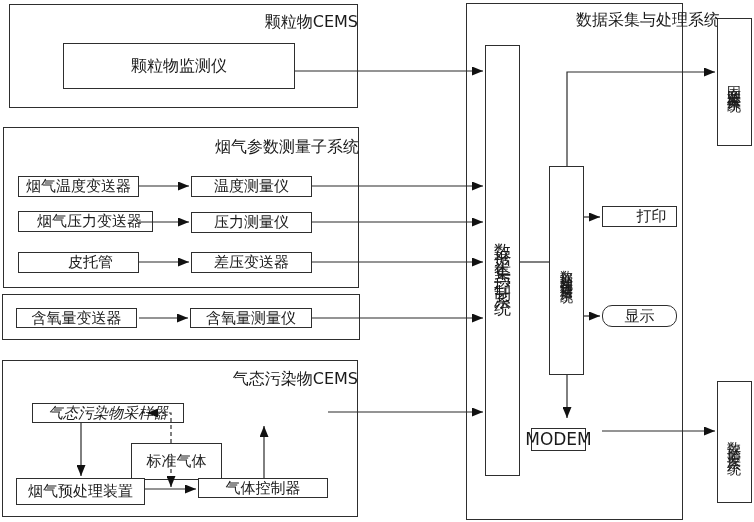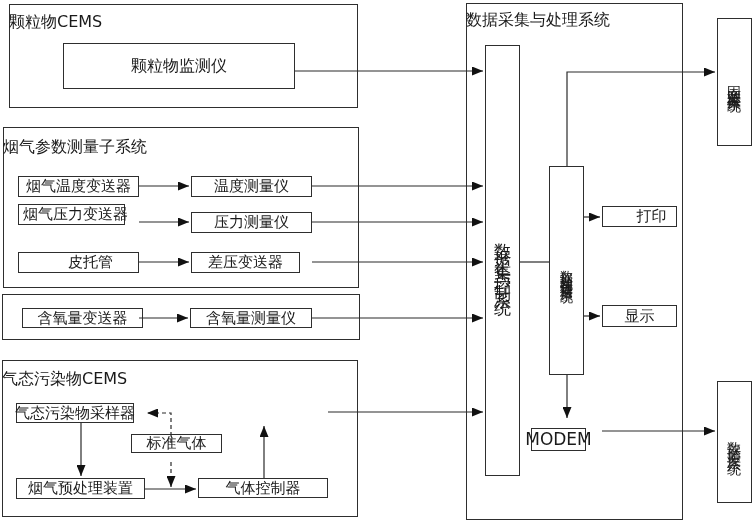--- a/index.html
+++ b/index.html
@@ -8,21 +8,21 @@
     font-family:"DejaVu Sans","Liberation Sans",sans-serif;color:#1a1a1a;
     overflow:hidden;
   }
   .sec{position:absolute;border:1px solid #2e2e2e;box-sizing:border-box;background:transparent;}
   .cell{
     position:absolute;border:1px solid #2e2e2e;box-sizing:border-box;background:#ffffff;
     display:flex;align-items:center;justify-content:center;
     font-size:15px;line-height:1;white-space:nowrap;
   }
   .sec-title{
-    position:absolute;text-align:left;font-size:16px;line-height:1;white-space:nowrap;
+    position:absolute;text-align:right;font-size:16px;line-height:1;white-space:nowrap;
   }
   .vbox{
     position:absolute;border:1px solid #2e2e2e;box-sizing:border-box;background:#ffffff;
     display:flex;align-items:center;justify-content:center;
   }
   .vbox span{
     writing-mode:vertical-rl;text-orientation:upright;line-height:1;white-space:nowrap;
   }
   .wires{position:absolute;left:0;top:0;pointer-events:none;}
   .wires line,.wires polyline{stroke:#2b2b2b;stroke-width:1.2;fill:none;}
@@ -42,72 +42,72 @@
   <div class="sec" style="left:3px;top:127px;width:356px;height:161px;"></div>
   <div class="sec-title" style="left:3px;top:139px;width:356px;">烟气参数测量子系统</div>
 
   <div class="cell" style="left:18px;top:176px;width:121px;height:21px;">
       <span>烟气温度变送器</span>
     </div>
   <div class="cell" style="left:191px;top:176px;width:121px;height:21px;">
       <span>温度测量仪</span>
     </div>
 
-  <div class="cell" style="left:18px;top:204px;width:107px;height:21px;padding-left:8px;">
+  <div class="cell" style="left:18px;top:211px;width:135px;height:21px;padding-left:8px;">
       <span>烟气压力变送器</span>
     </div>
   <div class="cell" style="left:191px;top:212px;width:121px;height:21px;">
       <span>压力测量仪</span>
     </div>
 
   <div class="cell" style="left:18px;top:252px;width:121px;height:21px;padding-left:24px;">
       <span>皮托管</span>
     </div>
-  <div class="cell" style="left:191px;top:252px;width:109px;height:21px;">
+  <div class="cell" style="left:191px;top:252px;width:121px;height:21px;">
       <span>差压变送器</span>
     </div>
 
   <div class="sec" style="left:2px;top:294px;width:358px;height:46px;"></div>
-  <div class="cell" style="left:22px;top:308px;width:121px;height:20px;">
+  <div class="cell" style="left:16px;top:308px;width:121px;height:20px;">
       <span>含氧量变送器</span>
     </div>
   <div class="cell" style="left:190px;top:308px;width:122px;height:20px;">
       <span>含氧量测量仪</span>
     </div>
 
   <div class="sec" style="left:2px;top:360px;width:356px;height:157px;"></div>
   <div class="sec-title" style="left:2px;top:371px;width:356px;">气态污染物CEMS</div>
 
-  <div class="cell" style="left:16px;top:403px;width:118px;height:20px;">
+  <div class="cell" style="left:32px;top:403px;width:152px;height:20px;font-style:italic;">
       <span>气态污染物采样器</span>
     </div>
-  <div class="cell" style="left:131px;top:434px;width:91px;height:19px;">
+  <div class="cell" style="left:131px;top:443px;width:91px;height:37px;">
       <span>标准气体</span>
     </div>
-  <div class="cell" style="left:16px;top:478px;width:129px;height:21px;">
+  <div class="cell" style="left:16px;top:478px;width:129px;height:27px;">
       <span>烟气预处理装置</span>
     </div>
   <div class="cell" style="left:198px;top:478px;width:130px;height:20px;">
       <span>气体控制器</span>
     </div>
 
   <div class="sec" style="left:466px;top:3px;width:217px;height:517px;"></div>
   <div class="sec-title" style="left:466px;top:12px;width:254px;">数据采集与处理系统</div>
 
   <div class="vbox" style="left:485px;top:45px;width:35px;height:431px;">
       <span style="font-size:17px;letter-spacing:7px;">数据采集与控制系统</span>
     </div>
   <div class="vbox" style="left:549px;top:166px;width:35px;height:209px;">
       <span style="font-size:13px;letter-spacing:2px;">数据处理与远程通信系统</span>
     </div>
 
   <div class="cell" style="left:602px;top:206px;width:75px;height:21px;padding-left:24px;">
       <span>打印</span>
     </div>
-  <div class="cell" style="left:602px;top:305px;width:75px;height:22px;">
+  <div class="cell" style="left:602px;top:305px;width:75px;height:22px;border-radius:10px;">
       <span>显示</span>
     </div>
   <div class="cell" style="left:531px;top:420px;width:55px;height:23px;font-size:17px;margin-top:8px;">
       <span>MODEM</span>
     </div>
 
   <div class="vbox" style="left:717px;top:18px;width:35px;height:128px;">
       <span style="font-size:14px;letter-spacing:2px;">固定源监控系统</span>
     </div>
   <div class="vbox" style="left:717px;top:381px;width:35px;height:122px;">

